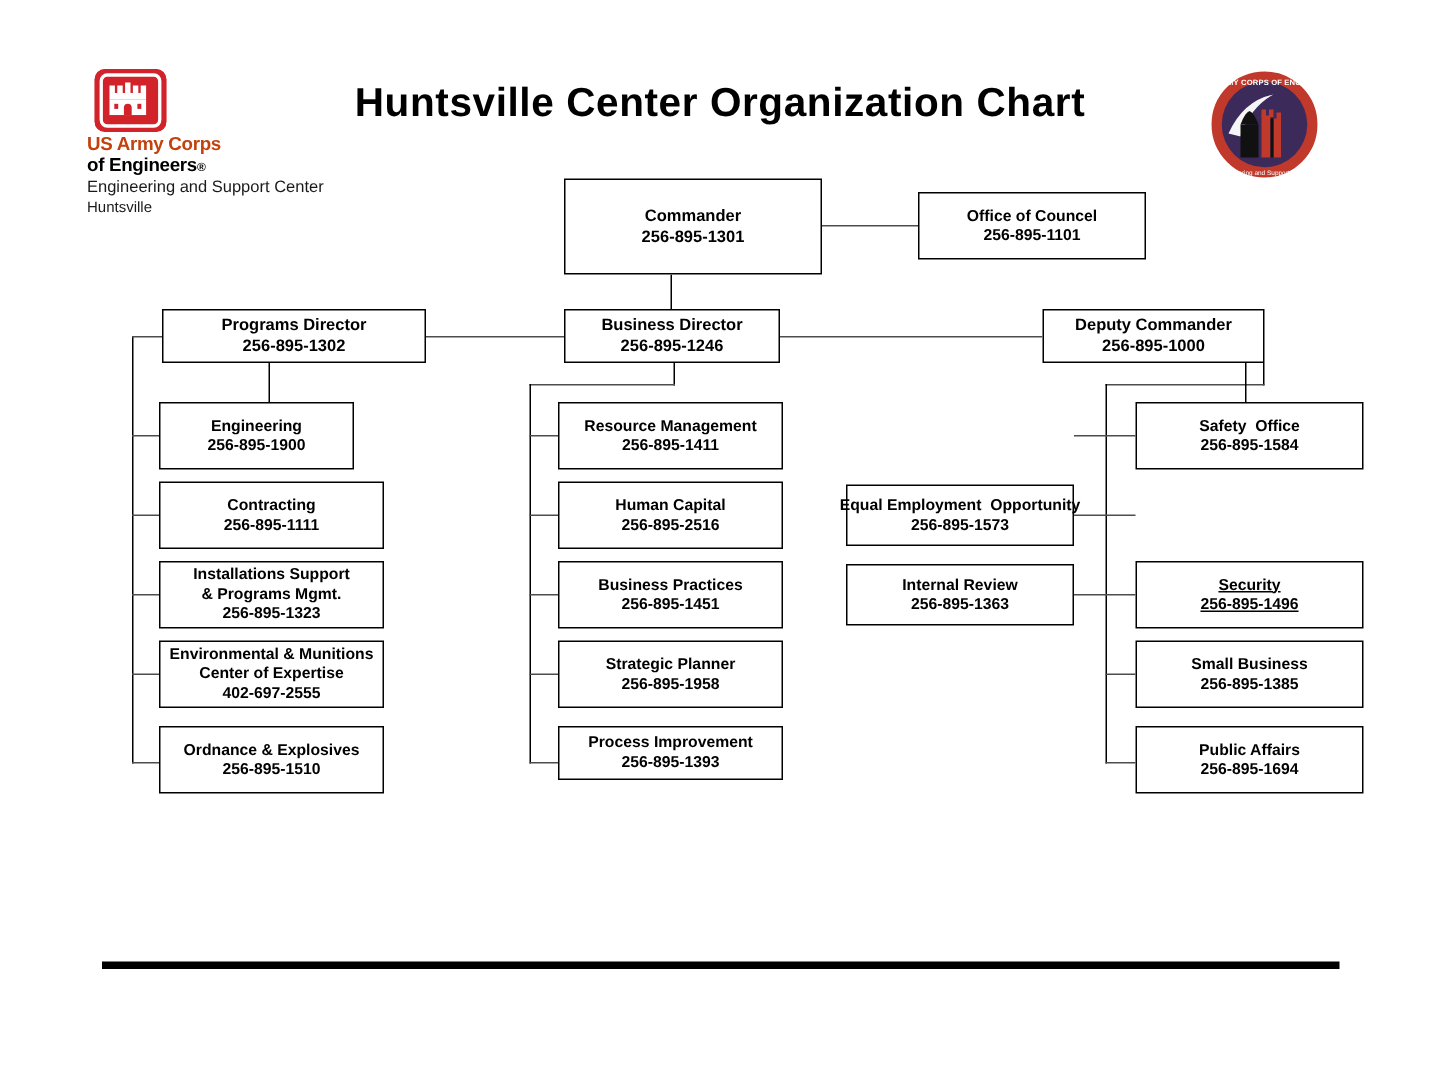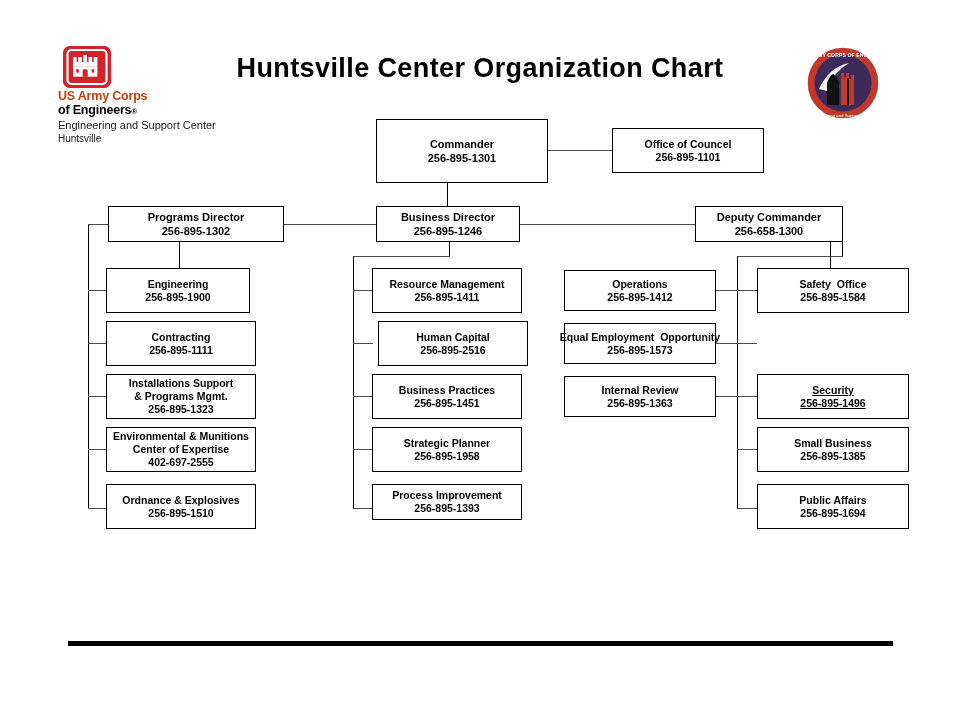--- a/index.html
+++ b/index.html
@@ -276,24 +276,24 @@
     <div class="nphone">256-895-1302</div>
   </div>
 
   <div class="node big" style="left:376px; top:206px; width:144px; height:36px;">
     <div class="nname">Business Director</div>
     <div class="nphone">256-895-1246</div>
   </div>
 
   <div class="node big" style="left:695px; top:206px; width:148px; height:36px;">
     <div class="nname">Deputy Commander</div>
-    <div class="nphone">256-658-1300</div>
-  </div>
-
-  <div class="node" style="left:106px; top:268px; width:144px; height:45px;">
+    <div class="nphone">256-895-1000</div>
+  </div>
+
+  <div class="node" style="left:106px; top:268px; width:130px; height:45px;">
     <div class="nname">Engineering</div>
     <div class="nphone">256-895-1900</div>
   </div>
   <div class="node" style="left:106px; top:321px; width:150px; height:45px;">
     <div class="nname">Contracting</div>
     <div class="nphone">256-895-1111</div>
   </div>
   <div class="node" style="left:106px; top:374px; width:150px; height:45px;">
     <div class="nname" style="white-space:pre-line;">Installations Support
 &amp; Programs Mgmt.</div>
@@ -306,41 +306,37 @@
   </div>
   <div class="node" style="left:106px; top:484px; width:150px; height:45px;">
     <div class="nname">Ordnance &amp; Explosives</div>
     <div class="nphone">256-895-1510</div>
   </div>
 
   <div class="node" style="left:372px; top:268px; width:150px; height:45px;">
     <div class="nname">Resource Management</div>
     <div class="nphone">256-895-1411</div>
   </div>
-  <div class="node" style="left:372px; top:321px; width:150px; height:45px;margin-left:6px;">
+  <div class="node" style="left:372px; top:321px; width:150px; height:45px;">
     <div class="nname">Human Capital</div>
     <div class="nphone">256-895-2516</div>
   </div>
   <div class="node" style="left:372px; top:374px; width:150px; height:45px;">
     <div class="nname">Business Practices</div>
     <div class="nphone">256-895-1451</div>
   </div>
   <div class="node" style="left:372px; top:427px; width:150px; height:45px;">
     <div class="nname">Strategic Planner</div>
     <div class="nphone">256-895-1958</div>
   </div>
   <div class="node" style="left:372px; top:484px; width:150px; height:36px;">
     <div class="nname">Process Improvement</div>
     <div class="nphone">256-895-1393</div>
   </div>
 
-  <div class="node" style="left:564px; top:270px; width:152px; height:41px;">
-    <div class="nname">Operations</div>
-    <div class="nphone">256-895-1412</div>
-  </div>
   <div class="node" style="left:564px; top:323px; width:152px; height:41px;">
     <div class="nname">Equal Employment  Opportunity</div>
     <div class="nphone">256-895-1573</div>
   </div>
   <div class="node" style="left:564px; top:376px; width:152px; height:41px;">
     <div class="nname">Internal Review</div>
     <div class="nphone">256-895-1363</div>
   </div>
 
   <div class="node" style="left:757px; top:268px; width:152px; height:45px;">

